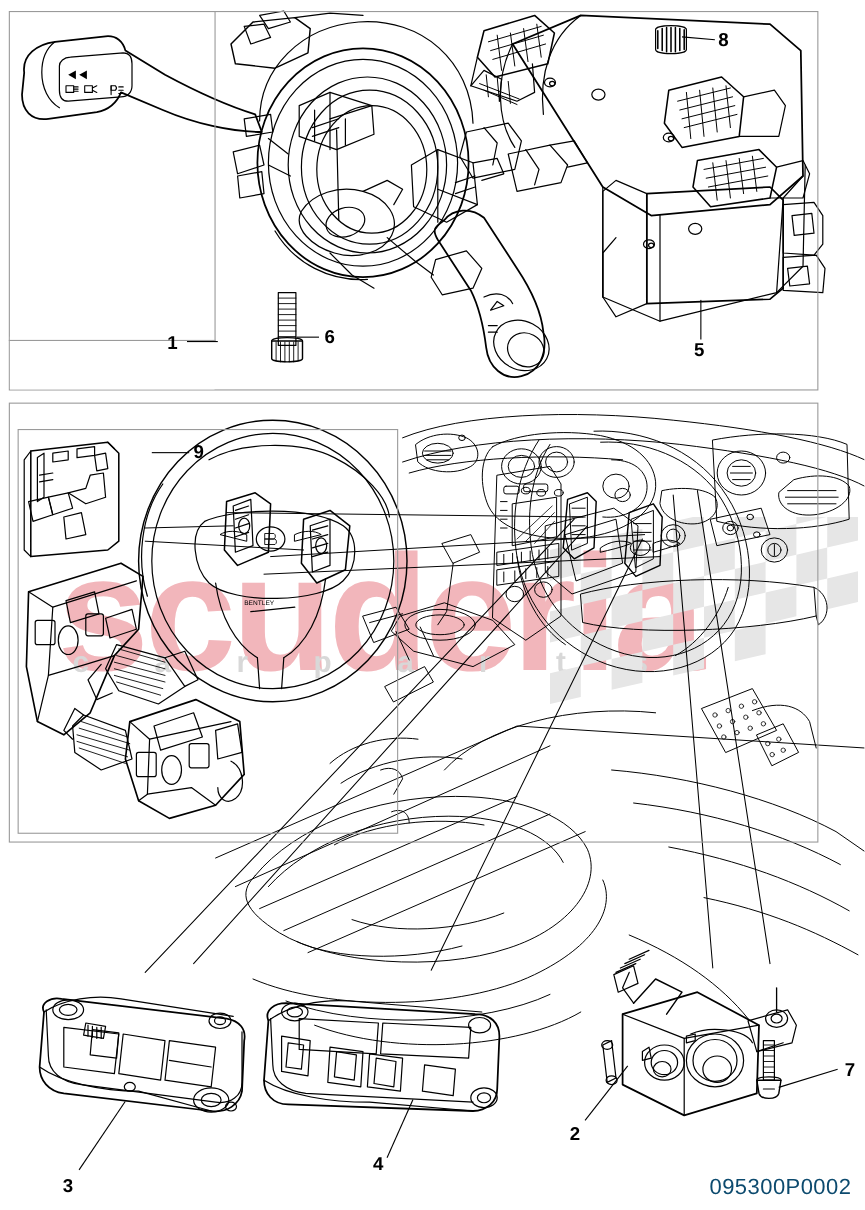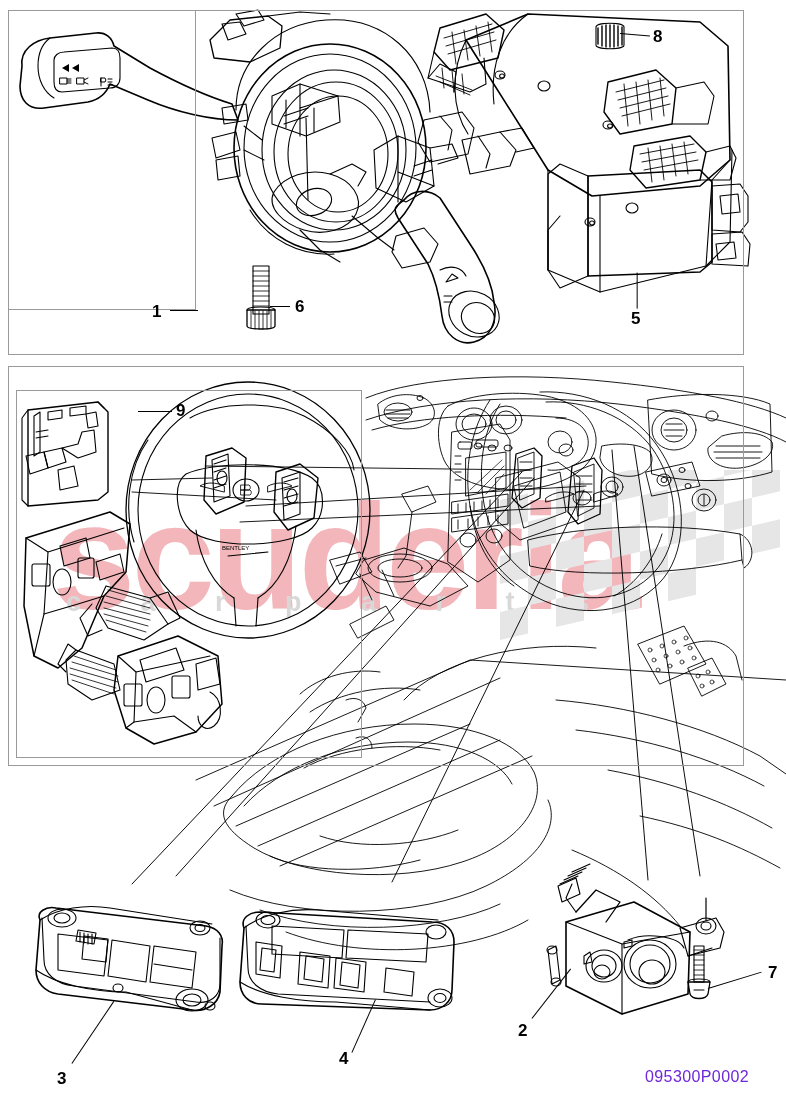--- a/index.html
+++ b/index.html
@@ -1,21 +1,21 @@
 <!DOCTYPE html>
 <html><head>
 <meta charset="utf-8">
 <style>
   html,body{margin:0;padding:0;background:#ffffff;}
   body{font-family:"Liberation Sans",sans-serif;}
   #page{position:relative;width:786px;height:1100px;background:#ffffff;overflow:hidden;}
   .frame{position:absolute;border:1.2px solid #9a9a9a;box-sizing:border-box;}
   .callout{position:absolute;font-family:"Liberation Sans",sans-serif;font-weight:bold;font-size:17px;color:#000;line-height:1;}
   .leader{position:absolute;background:#000;height:1.3px;transform-origin:0 50%;}
-  .diagcode{position:absolute;font-family:"Liberation Sans",sans-serif;font-size:16px;color:#6d28d9;letter-spacing:.4px;}
+  .diagcode{position:absolute;font-family:"Liberation Sans",sans-serif;font-size:20px;color:#0c4a6e;letter-spacing:.4px;}
   svg.art{position:absolute;left:0;top:0;width:786px;height:1100px;overflow:visible;}
   .wm{position:absolute;pointer-events:none;}
   .wm-main{font-family:"Liberation Sans",sans-serif;font-weight:bold;font-size:150px;color:#f2b6bb;letter-spacing:-4px;line-height:1;white-space:nowrap;}
   .wm-sub{font-family:"Liberation Sans",sans-serif;font-weight:bold;font-size:27px;color:#d8d8d8;letter-spacing:26px;white-space:nowrap;}
   .flag{position:absolute;pointer-events:none;}
 </style>
 </head>
 <body>
 
 <div id="page">

